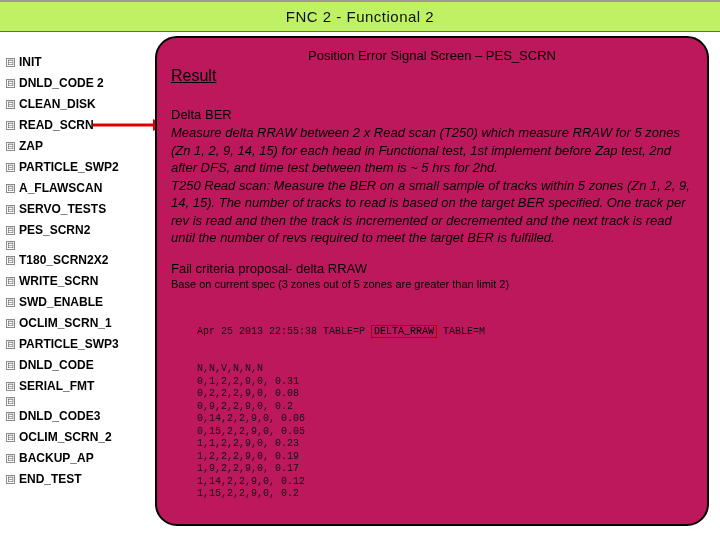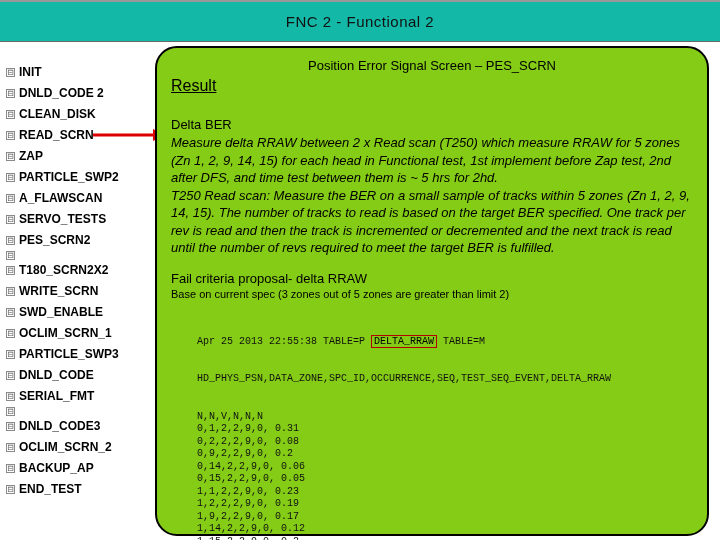--- a/index.html
+++ b/index.html
@@ -6,22 +6,22 @@
     body {
       width: 720px;
       height: 540px;
       background: #fff;
       font-family: Arial, sans-serif;
       overflow: hidden;
       position: relative;
     }
 
     .title-bar {
-      height: 42px;
-      background: #14b8a6;
+      height: 32px;
+      background: #bef264;
       border-top: 2px solid #999;
       border-bottom: 1px solid #666;
       display: flex;
       align-items: center;
       justify-content: center;
     }
     .title-bar span {
       color: #111;
       font-size: 15px;
       font-weight: 400;
@@ -56,21 +56,21 @@
     .side-tree .lbl { font-weight: 700; color: #000; }
 
     .panel {
       position: absolute;
       left: 155px;
       top: 4px;
       width: 554px;
       height: 490px;
       border: 2px solid #000;
       border-radius: 22px;
-      background: #84cc16;
+      background: #be185d;
       padding: 8px 14px 10px 14px;
     }
     .panel-title {
       text-align: center;
       font-size: 13px;
       font-weight: 400;
       margin: 2px 0 4px 0;
     }
     .result-label {
       font-size: 16px;
@@ -229,18 +229,17 @@
     <span class="result-label">Result</span>
 
     <div class="body-heading">Delta BER</div>
     <div class="body-para" id="body-para">Measure delta RRAW between 2 x Read scan (T250)  which measure RRAW for 5 zones (Zn 1, 2, 9, 14, 15) for each head in Functional test, 1st implement before Zap test, 2nd after DFS, and time test between them is ~ 5 hrs for 2hd.<br>T250 Read scan: Measure the BER on a small sample of tracks within 5 zones (Zn 1, 2, 9, 14, 15). The number of tracks to read is based on the target BER specified. One track per rev is read and then the track is incremented or decremented and the next track is read until the number of revs required to meet the target BER is fulfilled.</div>
 
     <div class="fail-heading">Fail criteria proposal- delta RRAW</div>
     <div class="fail-sub">Base on current spec (3 zones out of 5 zones are greater than limit 2)</div>
 
     <div class="log-box">
       <div class="hdr1"><span>Apr 25 2013 22:55:38  TABLE=P</span>&nbsp;<span class="hl">DELTA_RRAW</span><span> TABLE=M</span></div>
-      <div>HD_PHYS_PSN,DATA_ZONE,SPC_ID,OCCURRENCE,SEQ,TEST_SEQ_EVENT,DELTA_RRAW</div>
       <div id="log-rows"><div>N,N,V,N,N,N</div><div>0,1,2,2,9,0, 0.31</div><div>0,2,2,2,9,0, 0.08</div><div>0,9,2,2,9,0, 0.2</div><div>0,14,2,2,9,0, 0.06</div><div>0,15,2,2,9,0, 0.05</div><div>1,1,2,2,9,0, 0.23</div><div>1,2,2,2,9,0, 0.19</div><div>1,9,2,2,9,0, 0.17</div><div>1,14,2,2,9,0, 0.12</div><div>1,15,2,2,9,0, 0.2</div></div>
     </div>
   </div>
 
 </div>
 
 </body></html>

